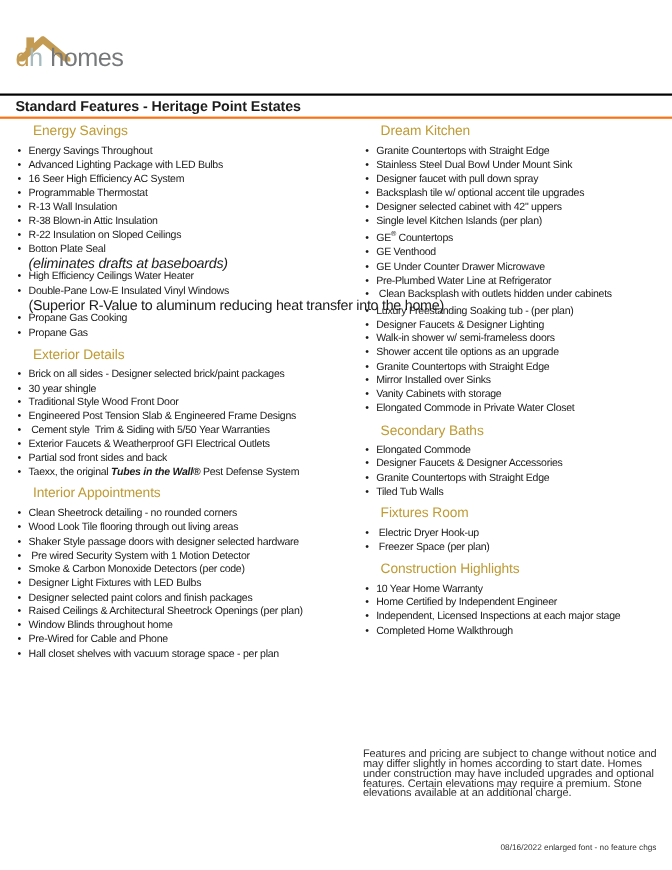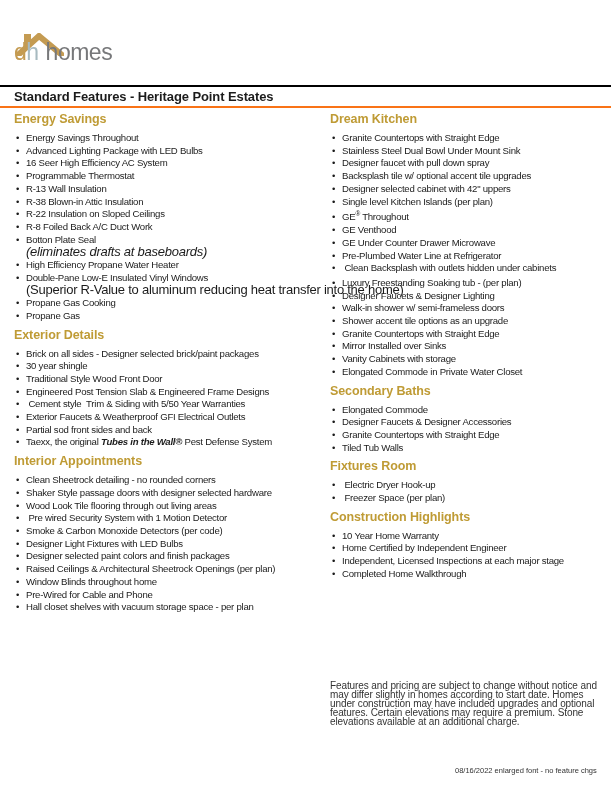--- a/index.html
+++ b/index.html
@@ -23,22 +23,22 @@
     padding:2px 0 2px 14px; font-weight:bold; font-size:13px; line-height:15px;
     letter-spacing:-0.1px;
   }
 
   
   .col { position:absolute; top:104px; }
   .col-left  { left:14px;  width:312px; }
   .col-right { left:330px; width:278px; }
 
   .section-heading {
-    color:var(--gold,#BF9B35); font-weight:bold; font-size:12.5px;
-    line-height:16px; margin:4px 0 5px; letter-spacing:-0.1px;
+    color:var(--gold,#BF9B35); font-weight:normal; font-size:12.5px;
+    line-height:16px; margin:4px 16px 5px; letter-spacing:-0.1px;
   }
   .col .section-heading:first-child { margin-top:7px; }
 
   .item-list { margin:0 0 2px 0; }
   .item { white-space:pre; font-size:9.6px; line-height:12.7px; letter-spacing:-0.25px; }
   .bullet { display:inline-block; width:10px; padding-left:2px; letter-spacing:0; }
   .subitem { white-space:pre; font-size:13px; line-height:12.7px; letter-spacing:-0.25px; padding-left:12px; }
   .italic { font-style:italic; }
   .seg-bolditalic { font-weight:bold; font-style:italic; }
   .seg-sup { font-size:6.5px; vertical-align:super; }
@@ -75,65 +75,64 @@
   <div class="col col-left" id="col-left">
       <div class="section-heading">Energy Savings</div>
       <div class="item-list">
         <div class="item"><span class="bullet">•</span><span class="item-text"><span>Energy Savings Throughout</span></span></div>
         <div class="item"><span class="bullet">•</span><span class="item-text"><span>Advanced Lighting Package with LED Bulbs</span></span></div>
         <div class="item"><span class="bullet">•</span><span class="item-text"><span>16 Seer High Efficiency AC System</span></span></div>
         <div class="item"><span class="bullet">•</span><span class="item-text"><span>Programmable Thermostat</span></span></div>
         <div class="item"><span class="bullet">•</span><span class="item-text"><span>R-13 Wall Insulation</span></span></div>
         <div class="item"><span class="bullet">•</span><span class="item-text"><span>R-38 Blown-in Attic Insulation</span></span></div>
         <div class="item"><span class="bullet">•</span><span class="item-text"><span>R-22 Insulation on Sloped Ceilings</span></span></div>
-        <div class="item"><span class="bullet">•</span><span class="item-text"><span>R-8 Foiled Back A/C Duct Work</span></span></div>
         <div class="item"><span class="bullet">•</span><span class="item-text"><span>Botton Plate Seal</span></span></div>
         <div class="subitem italic">(eliminates drafts at baseboards)</div>
-        <div class="item"><span class="bullet">•</span><span class="item-text"><span>High Efficiency Propane Water Heater</span></span></div>
+        <div class="item"><span class="bullet">•</span><span class="item-text"><span>High Efficiency Ceilings Water Heater</span></span></div>
         <div class="item"><span class="bullet">•</span><span class="item-text"><span>Double-Pane Low-E Insulated Vinyl Windows</span></span></div>
         <div class="subitem">(Superior R-Value to aluminum reducing heat transfer into the home)</div>
         <div class="item"><span class="bullet">•</span><span class="item-text"><span>Propane Gas Cooking</span></span></div>
         <div class="item"><span class="bullet">•</span><span class="item-text"><span>Propane Gas</span></span></div>
       </div>
       <div class="section-heading">Exterior Details</div>
       <div class="item-list">
         <div class="item"><span class="bullet">•</span><span class="item-text"><span>Brick on all sides - Designer selected brick/paint packages</span></span></div>
         <div class="item"><span class="bullet">•</span><span class="item-text"><span>30 year shingle</span></span></div>
         <div class="item"><span class="bullet">•</span><span class="item-text"><span>Traditional Style Wood Front Door</span></span></div>
         <div class="item"><span class="bullet">•</span><span class="item-text"><span>Engineered Post Tension Slab &amp; Engineered Frame Designs</span></span></div>
         <div class="item"><span class="bullet">•</span><span class="item-text"><span> Cement style  Trim &amp; Siding with 5/50 Year Warranties</span></span></div>
         <div class="item"><span class="bullet">•</span><span class="item-text"><span>Exterior Faucets &amp; Weatherproof GFI Electrical Outlets</span></span></div>
         <div class="item"><span class="bullet">•</span><span class="item-text"><span>Partial sod front sides and back</span></span></div>
         <div class="item"><span class="bullet">•</span><span class="item-text"><span>Taexx, the original </span><span class="seg-bolditalic">Tubes in the Wall®</span><span> Pest Defense System</span></span></div>
       </div>
       <div class="section-heading">Interior Appointments</div>
       <div class="item-list">
         <div class="item"><span class="bullet">•</span><span class="item-text"><span>Clean Sheetrock detailing - no rounded corners</span></span></div>
+        <div class="item"><span class="bullet">•</span><span class="item-text"><span>Wood Look Tile flooring through out living areas</span></span></div>
         <div class="item"><span class="bullet">•</span><span class="item-text"><span>Shaker Style passage doors with designer selected hardware</span></span></div>
-        <div class="item"><span class="bullet">•</span><span class="item-text"><span>Wood Look Tile flooring through out living areas</span></span></div>
         <div class="item"><span class="bullet">•</span><span class="item-text"><span> Pre wired Security System with 1 Motion Detector</span></span></div>
         <div class="item"><span class="bullet">•</span><span class="item-text"><span>Smoke &amp; Carbon Monoxide Detectors (per code)</span></span></div>
         <div class="item"><span class="bullet">•</span><span class="item-text"><span>Designer Light Fixtures with LED Bulbs</span></span></div>
         <div class="item"><span class="bullet">•</span><span class="item-text"><span>Designer selected paint colors and finish packages</span></span></div>
         <div class="item"><span class="bullet">•</span><span class="item-text"><span>Raised Ceilings &amp; Architectural Sheetrock Openings (per plan)</span></span></div>
         <div class="item"><span class="bullet">•</span><span class="item-text"><span>Window Blinds throughout home</span></span></div>
         <div class="item"><span class="bullet">•</span><span class="item-text"><span>Pre-Wired for Cable and Phone</span></span></div>
         <div class="item"><span class="bullet">•</span><span class="item-text"><span>Hall closet shelves with vacuum storage space - per plan</span></span></div>
       </div>
     </div>
   <div class="col col-right" id="col-right">
       <div class="section-heading">Dream Kitchen</div>
       <div class="item-list">
         <div class="item"><span class="bullet">•</span><span class="item-text"><span>Granite Countertops with Straight Edge</span></span></div>
         <div class="item"><span class="bullet">•</span><span class="item-text"><span>Stainless Steel Dual Bowl Under Mount Sink</span></span></div>
         <div class="item"><span class="bullet">•</span><span class="item-text"><span>Designer faucet with pull down spray</span></span></div>
         <div class="item"><span class="bullet">•</span><span class="item-text"><span>Backsplash tile w/ optional accent tile upgrades</span></span></div>
         <div class="item"><span class="bullet">•</span><span class="item-text"><span>Designer selected cabinet with 42" uppers</span></span></div>
         <div class="item"><span class="bullet">•</span><span class="item-text"><span>Single level Kitchen Islands (per plan)</span></span></div>
-        <div class="item"><span class="bullet">•</span><span class="item-text"><span>GE</span><span class="seg-sup">®</span><span> Throughout</span></span></div>
+        <div class="item"><span class="bullet">•</span><span class="item-text"><span>GE</span><span class="seg-sup">®</span><span> Countertops</span></span></div>
         <div class="item"><span class="bullet">•</span><span class="item-text"><span>GE Venthood</span></span></div>
         <div class="item"><span class="bullet">•</span><span class="item-text"><span>GE Under Counter Drawer Microwave</span></span></div>
         <div class="item"><span class="bullet">•</span><span class="item-text"><span>Pre-Plumbed Water Line at Refrigerator</span></span></div>
         <div class="item"><span class="bullet">•</span><span class="item-text"><span> Clean Backsplash with outlets hidden under cabinets</span></span></div>
       </div>
       <div class="item-list">
         <div class="item"><span class="bullet">•</span><span class="item-text"><span>Luxury Freestanding Soaking tub - (per plan)</span></span></div>
         <div class="item"><span class="bullet">•</span><span class="item-text"><span>Designer Faucets &amp; Designer Lighting</span></span></div>
         <div class="item"><span class="bullet">•</span><span class="item-text"><span>Walk-in shower w/ semi-frameless doors</span></span></div>
         <div class="item"><span class="bullet">•</span><span class="item-text"><span>Shower accent tile options as an upgrade</span></span></div>

